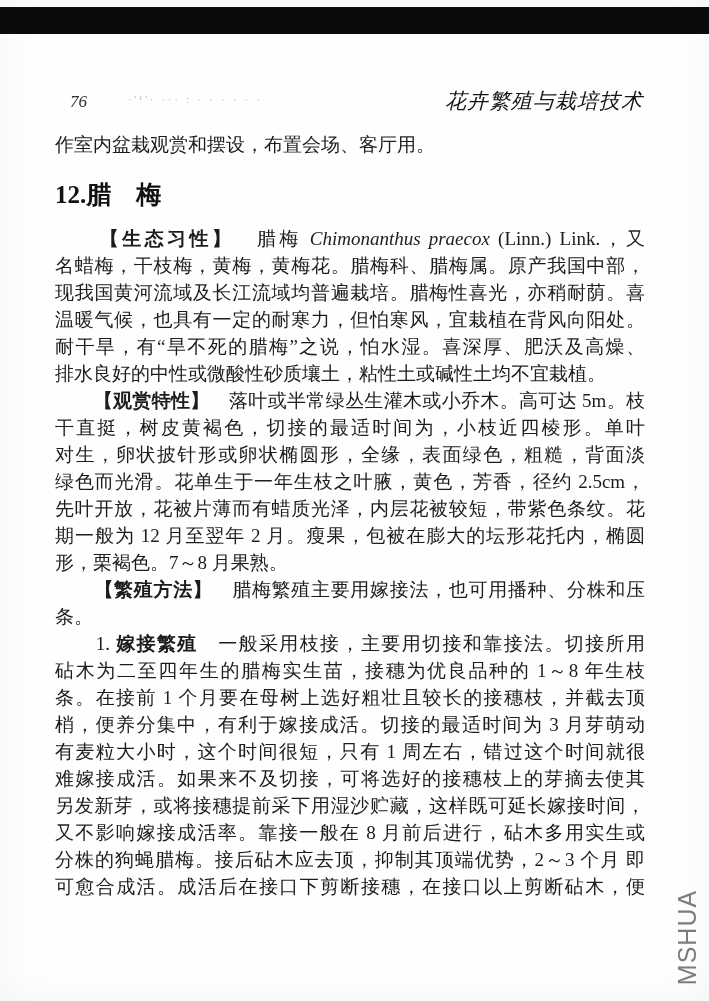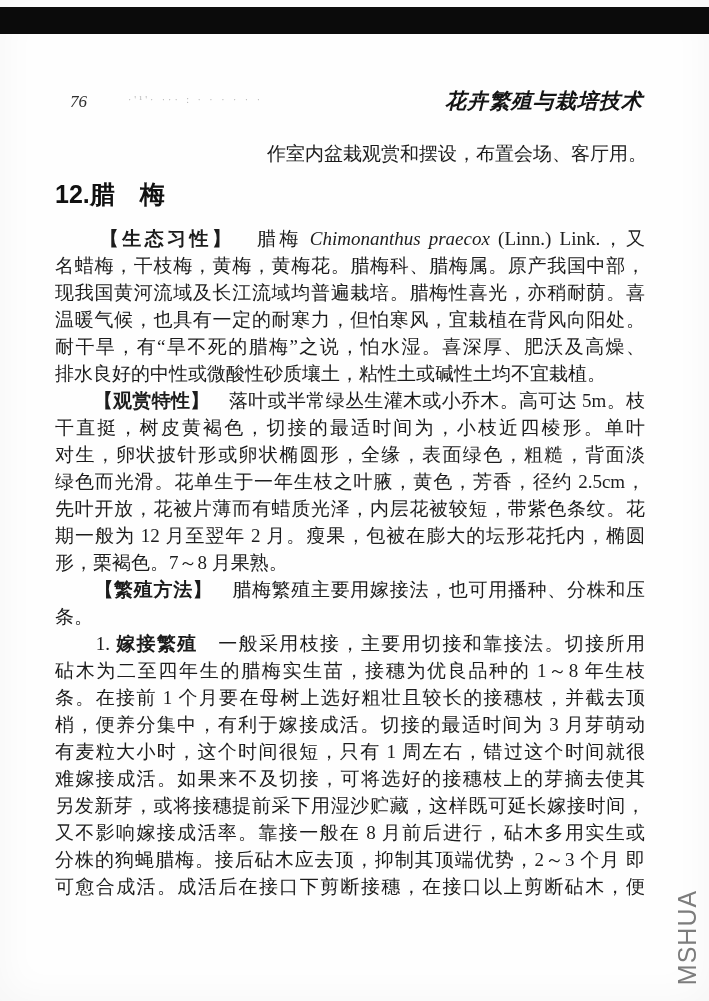--- a/index.html
+++ b/index.html
@@ -4,24 +4,24 @@
 <style>
   html,body{margin:0;padding:0;background:#e8e8e8;}
   .page{position:relative;width:709px;height:1001px;background:#fefefe;overflow:hidden;
         font-family:"Liberation Serif",serif;color:#1c1c1c;
         box-shadow:inset 0 0 40px rgba(0,0,0,0.04);}
   .topbar{position:absolute;left:0;top:7px;width:709px;height:27px;background:#0b0b0b;}
   .pagenum{position:absolute;left:70px;top:92px;font-style:italic;font-size:17px;color:#2e2e2e;}
   .noise{position:absolute;left:128px;top:94px;width:300px;font-size:10px;color:#b3b3b3;
          letter-spacing:3px;white-space:nowrap;overflow:hidden;}
   .runtitle{position:absolute;right:66px;top:87px;font-family:"Liberation Sans",sans-serif;
-            font-weight:bold;font-style:italic;font-size:21px;color:#141414;letter-spacing:1px;}
-  .intro{position:absolute;left:55px;top:142px;width:592px;font-size:19px;line-height:24px;text-align:right;}
+            font-weight:normal;font-style:italic;font-size:21px;color:#141414;letter-spacing:1px;}
+  .intro{position:absolute;left:55px;top:133px;width:592px;font-size:19px;line-height:24px;}
   .heading{position:absolute;left:55px;top:178px;font-size:25px;font-weight:bold;color:#111;}
-  .heading .num{font-family:Liberation Sans, sans-serif;}
+  .heading .num{font-family:Liberation Serif, serif;}
   .heading .ttl{font-family:"Liberation Sans",sans-serif;}
   .bodytext{position:absolute;left:55px;top:225px;width:590px;}
   .para{margin:0;}
   .ln{height:27px;line-height:27px;font-size:19px;text-align:justify;text-align-last:justify;
       overflow:hidden;white-space:normal;}
   .ln.last{text-align-last:left;}
   .s-b{font-family:"Liberation Sans",sans-serif;font-weight:bold;}
   .s-i{font-style:italic;font-family:"Liberation Serif",serif;margin-top:8px;}
   .s-k{font-weight:bold;}
   .watermark{position:absolute;left:627px;top:924px;width:120px;height:27px;line-height:27px;

